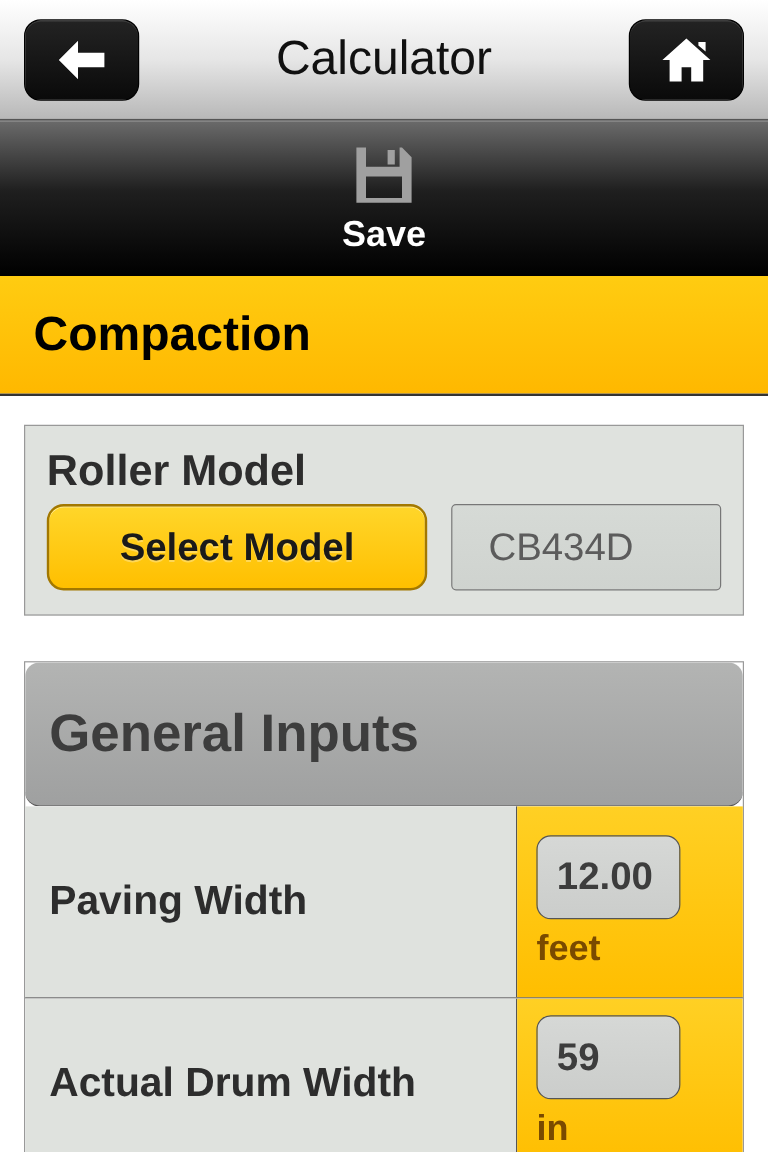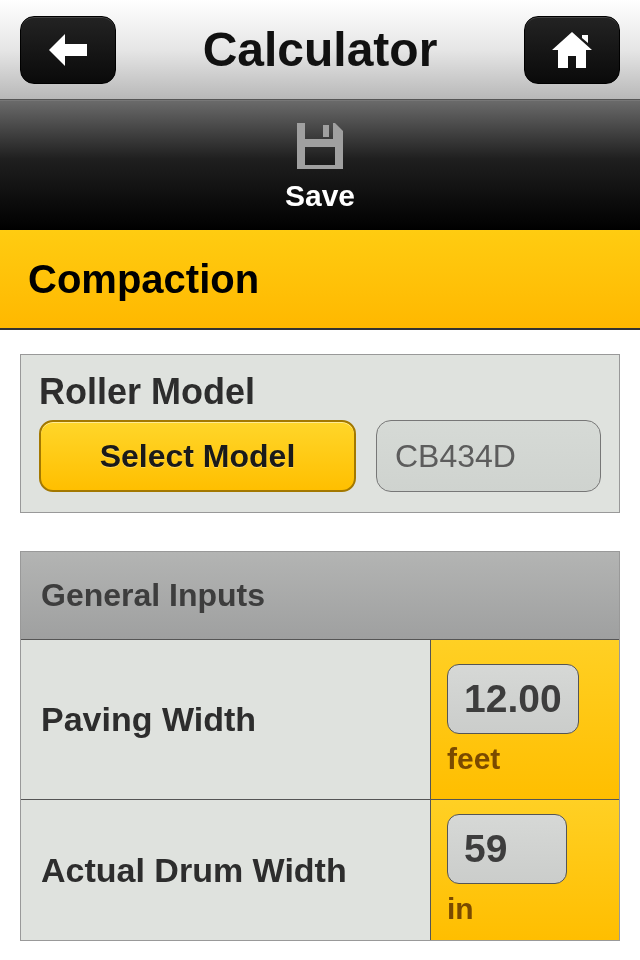--- a/index.html
+++ b/index.html
@@ -14,22 +14,22 @@
     .navbar {
       height: 100px;
       background: linear-gradient(to bottom, #ffffff 0%, #e6e6e6 50%, #b8b8b8 100%);
       position: relative;
       display: flex;
       align-items: center;
       justify-content: center;
       border-bottom: 1px solid #555;
     }
     .navbar .title {
-      font-size: 48px;
-      font-weight: 700;
+      font-size: 40px;
+      font-weight: 400;
       color: #111;
     }
     .nav-btn {
       position: absolute;
       top: 16px;
       width: 96px;
       height: 68px;
       background: linear-gradient(to bottom, #232323, #0a0a0a);
       border: 1px solid #000;
       border-radius: 14px;
@@ -101,43 +101,44 @@
       align-items: center;
       justify-content: center;
       text-shadow: 0 1px 0 rgba(255,255,255,0.3);
       box-shadow: inset 0 1px 0 rgba(255,255,255,0.5);
     }
     .field-model {
       width: 225px;
       height: 72px;
       background: linear-gradient(to bottom, #d6dad6, #cfd3cf);
       border: 1px solid #777;
-      border-radius: 15px;
+      border-radius: 4px;
       font-size: 32px;
       color: #5c5c5c;
-      padding: 0 18px;
+      padding: 0 30px;
       display: flex;
       align-items: center;
     }
     
     .table {
       border: 1px solid #999;
       border-left: 1px solid #999;
       border-right: 1px solid #999;
     }
     .table-header {
-      height: 88px;
+      height: 120px;
       background: linear-gradient(to bottom, #b3b4b3, #9fa0a0);
       border-bottom: 1px solid #555;
       display: flex;
       align-items: center;
       padding-left: 20px;
-      font-size: 32px;
+      font-size: 44px;
       font-weight: 700;
       color: #3d3d3d;
+      border-radius: 12px;
     }
     .table-row {
       display: flex;
       height: 160px;
       border-bottom: 1px solid #555;
     }
     .cell-label {
       flex: 1;
       background: #dfe2de;
       display: flex;
@@ -161,21 +162,21 @@
     }
     .value-box {
       height: 70px;
       min-width: 120px;
       background: linear-gradient(to bottom, #d6d8d6, #cbcdcb);
       border: 1px solid #555;
       border-radius: 12px;
       display: flex;
       align-items: center;
       padding: 0 16px;
-      font-size: 39px;
+      font-size: 32px;
       font-weight: 600;
       color: #3d3d3d;
     }
     .unit-label {
       font-size: 30px;
       font-weight: 700;
       color: #7a4a00;
     }
     .table-row.last { border-bottom: none; height: 140px; overflow: hidden;}
   </style>

